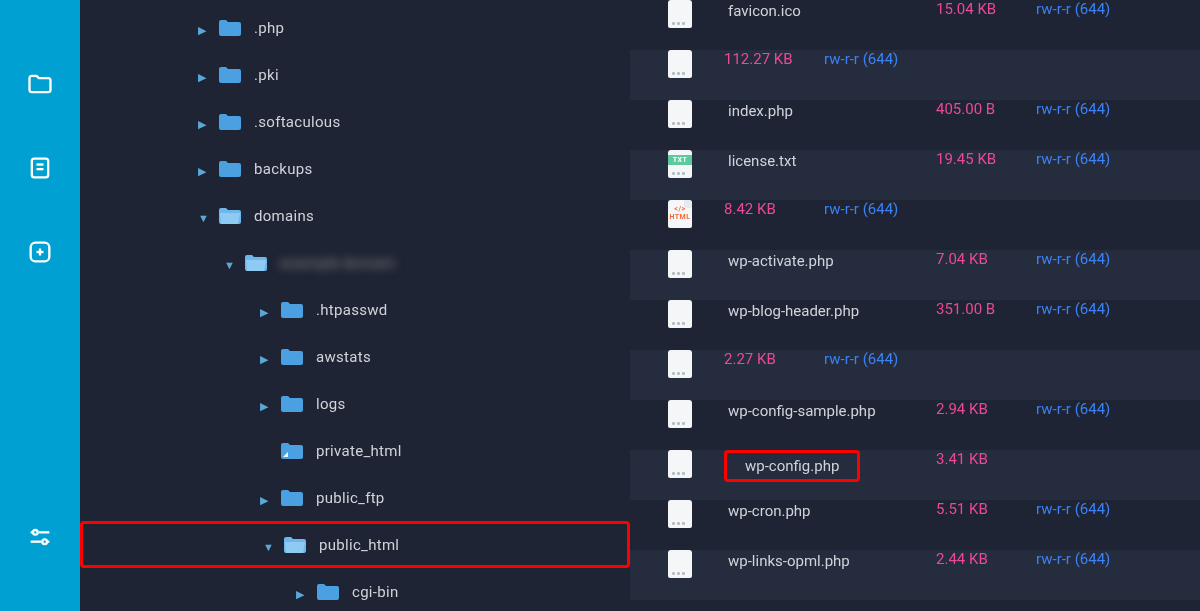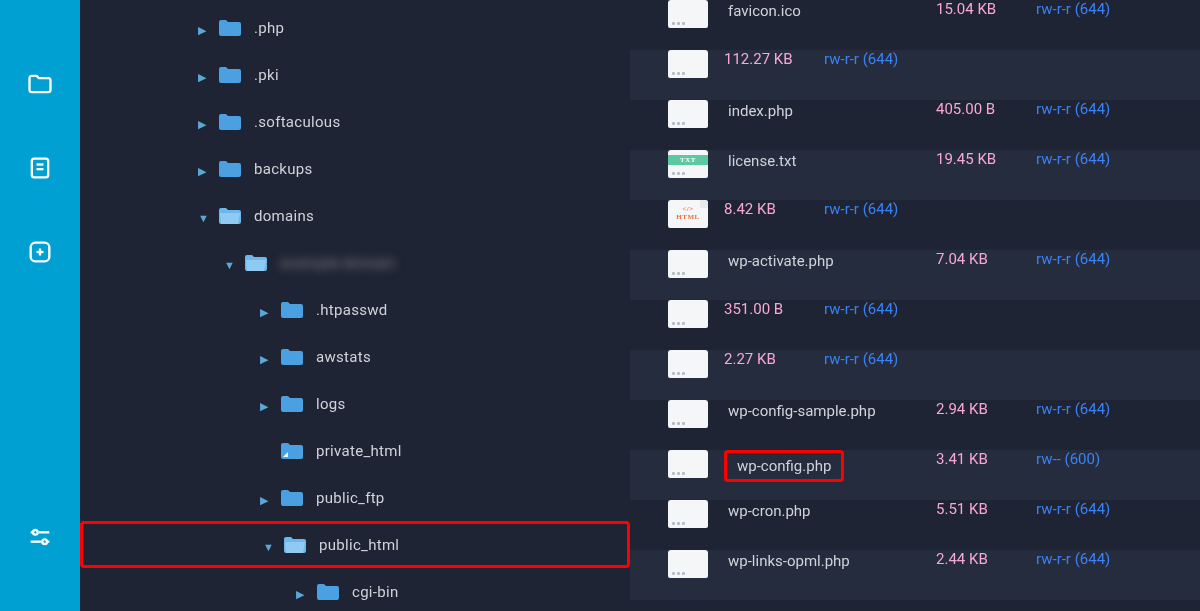--- a/index.html
+++ b/index.html
@@ -71,31 +71,30 @@
     align-items: flex-start;
     height: 50px;
     padding-left: 38px;
     font-size: 15px;
     cursor: pointer;
   }
   .file-row.alt { background: #252c3d; }
   .file-icon { width: 56px; display:flex; align-items:center; }
   .file-name-col { flex: 0 0 212px; }
   .file-name { display:inline-block; padding: 2px 4px; }
-  .file-name.highlighted { border: 3px solid #ff0000; border-radius:4px; padding: 4px 10px; }
-  .file-size-col { flex: 0 0 100px; color:#f9a8d4; }
+  .file-name.highlighted { border: 3px solid #ff0000; border-radius:4px; padding: 4px 18px; }
+  .file-size-col { flex: 0 0 100px; color:#ec4899; }
   .file-perm-col { flex: 1; color:#3b82f6; }
 
   
   .doc-icon {
-    width: 40px; height: 28px;
+    width: 24px; height: 28px;
     background: #f5f6f8;
     border-radius: 3px 3px 2px 2px;
     position: relative;
-    font-family: Liberation Serif, serif;
   }
   .doc-icon::after {
     content:""; position:absolute; bottom:3px; left:4px; right:4px; height:3px;
     display:flex; gap:2px;
   }
   .doc-dots { position:absolute; bottom:3px; left:4px; display:flex; gap:2px;}
   .doc-dots span{ width:3px;height:3px;background:#b7bdc6;border-radius:1px;}
   .doc-label { position:absolute; top:5px; left:0; right:0; text-align:center; font-size:7px; font-weight:700; letter-spacing:0.5px;}
   .doc-txt .doc-label{ background:#5dc9a0; color:#fff; padding:1px 0;}
   .doc-html .doc-label{ color:#f26b3a; }
@@ -363,20 +362,21 @@
     <div class="file-row">
     <div class="file-icon">
         <div class="doc-icon">
           <div class="doc-dots">
             <span></span>
             <span></span>
             <span></span>
           </div>
         </div>
       </div>
+    <div class="file-name-col"><span class="file-name">wp-blog-header.php</span></div>
     <div class="file-size-col">351.00 B</div>
     <div class="file-perm-col">rw-r-r (644)</div>
     </div>
     <div class="file-row alt">
     <div class="file-icon">
         <div class="doc-icon">
           <div class="doc-dots">
             <span></span>
             <span></span>
             <span></span>
@@ -405,21 +405,20 @@
         <div class="doc-icon">
           <div class="doc-dots">
             <span></span>
             <span></span>
             <span></span>
           </div>
         </div>
       </div>
     <div class="file-name-col"><span class="file-name highlighted">wp-config.php</span></div>
     <div class="file-size-col">3.41 KB</div>
-    <div class="file-perm-col">rw-- (600)</div>
     </div>
     <div class="file-row">
     <div class="file-icon">
         <div class="doc-icon">
           <div class="doc-dots">
             <span></span>
             <span></span>
             <span></span>
           </div>
         </div>

